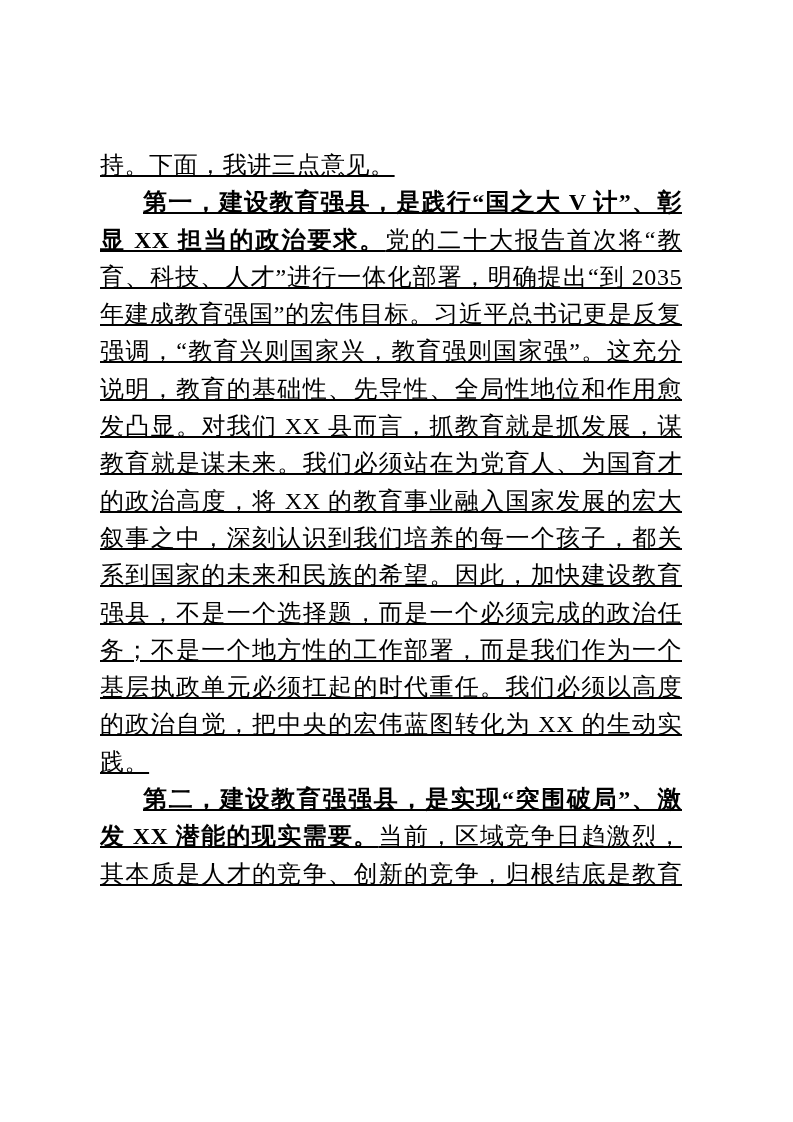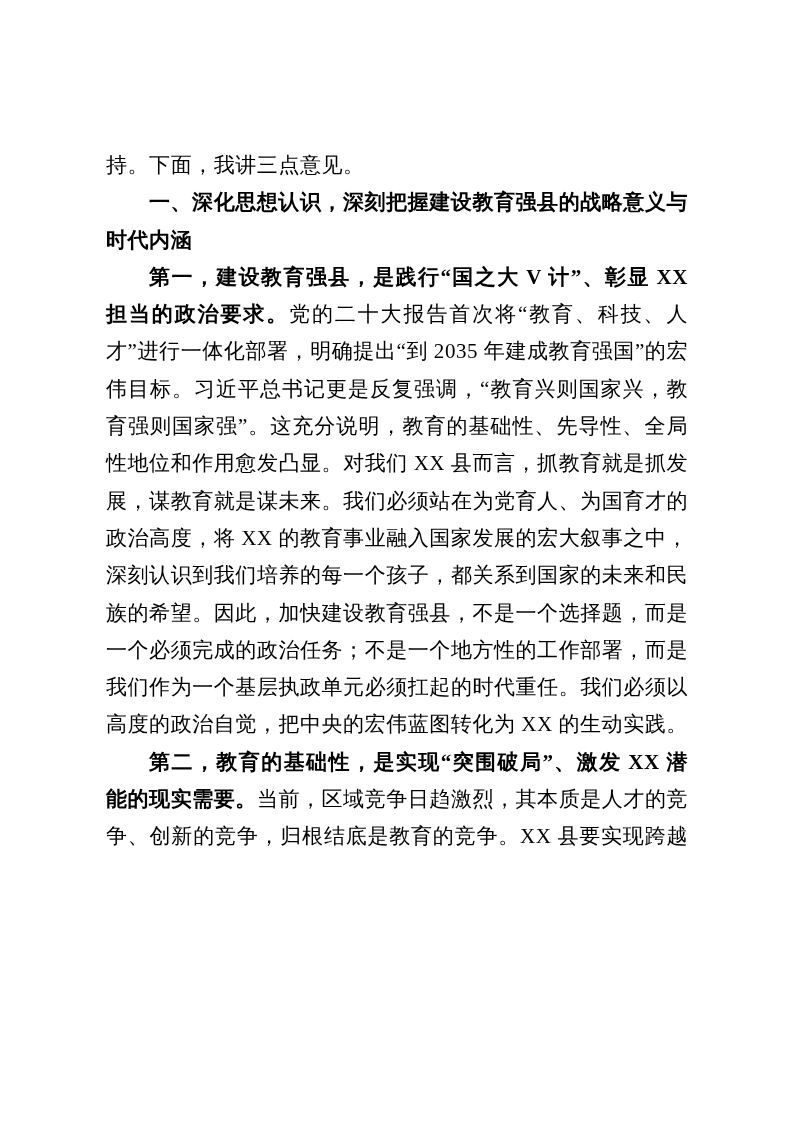--- a/index.html
+++ b/index.html
@@ -11,28 +11,29 @@
     position: relative;
     width: 793px;
     height: 1122px;
     background: #ffffff;
     overflow: hidden;
     color: #000000;
     font-family: "Liberation Serif", "DejaVu Serif", serif;
   }
   .doc-body {
     position: absolute;
-    left: 106px;
+    left: 100px;
     top: 147px;
     width: 582px;
-    font-size: 21px;
+    font-size: 24px;
     line-height: 37.3px;
     letter-spacing: 0.55px;
     text-align: justify;
     word-break: break-all;
+    text-decoration: underline;
   }
   .para {
     margin: 0;
     padding: 0;
     text-indent: 43px;
   }
   .para.no-indent {
     text-indent: 0;
   }
   .para.clamped {
@@ -45,17 +46,16 @@
   .run.bold {
     font-weight: 700;
   }
 </style>
 </head>
 <body>
 
 <div class="page">
   <div class="doc-body" id="doc-body">
       <p class="para no-indent"><span class="run">持。下面，我讲三点意见。</span></p>
-      <p class="para"><span class="run bold">一、深化思想认识，深刻把握建设教育强县的战略意义与时代内涵</span></p>
       <p class="para"><span class="run bold">第一，建设教育强县，是践行“国之大 V 计”、彰显 XX 担当的政治要求。</span><span class="run">党的二十大报告首次将“教育、科技、人才”进行一体化部署，明确提出“到 2035 年建成教育强国”的宏伟目标。习近平总书记更是反复强调，“教育兴则国家兴，教育强则国家强”。这充分说明，教育的基础性、先导性、全局性地位和作用愈发凸显。对我们 XX 县而言，抓教育就是抓发展，谋教育就是谋未来。我们必须站在为党育人、为国育才的政治高度，将 XX 的教育事业融入国家发展的宏大叙事之中，深刻认识到我们培养的每一个孩子，都关系到国家的未来和民族的希望。因此，加快建设教育强县，不是一个选择题，而是一个必须完成的政治任务；不是一个地方性的工作部署，而是我们作为一个基层执政单元必须扛起的时代重任。我们必须以高度的政治自觉，把中央的宏伟蓝图转化为 XX 的生动实践。</span></p>
-      <p class="para clamped"><span class="run bold">第二，教育的基础性，是实现“突围破局”、激发 XX 潜能的现实需要。</span><span class="run">当前，区域竞争日趋激烈，其本质是人才的竞争、创新的竞争，归根结底是教育的竞争。XX 县要实现跨越式</span></p>
+      <p class="para clamped"><span class="run bold">第二，建设教育强强县，是实现“突围破局”、激发 XX 潜能的现实需要。</span><span class="run">当前，区域竞争日趋激烈，其本质是人才的竞争、创新的竞争，归根结底是教育的竞争。XX 县要实现跨越式</span></p>
     </div>
 </div>
 
 </body></html>

